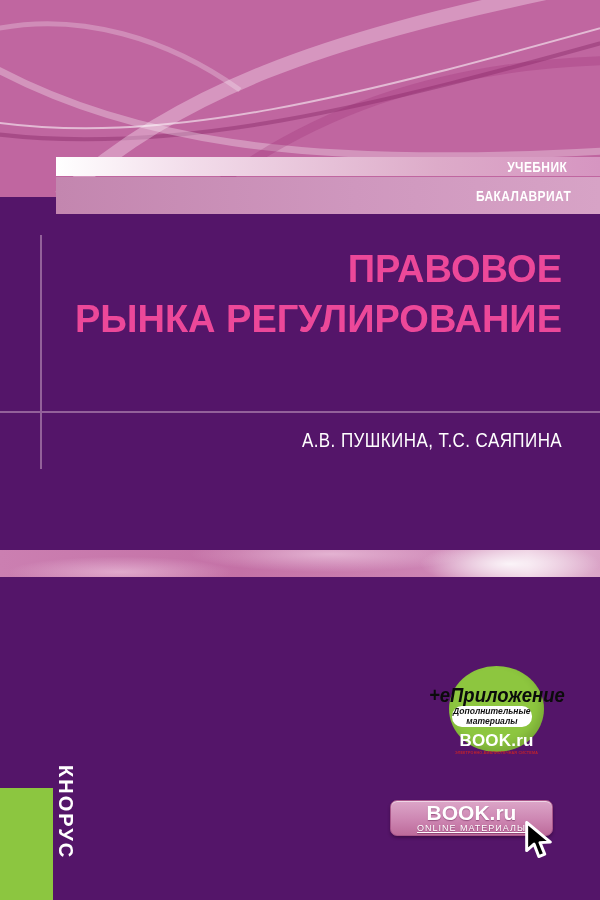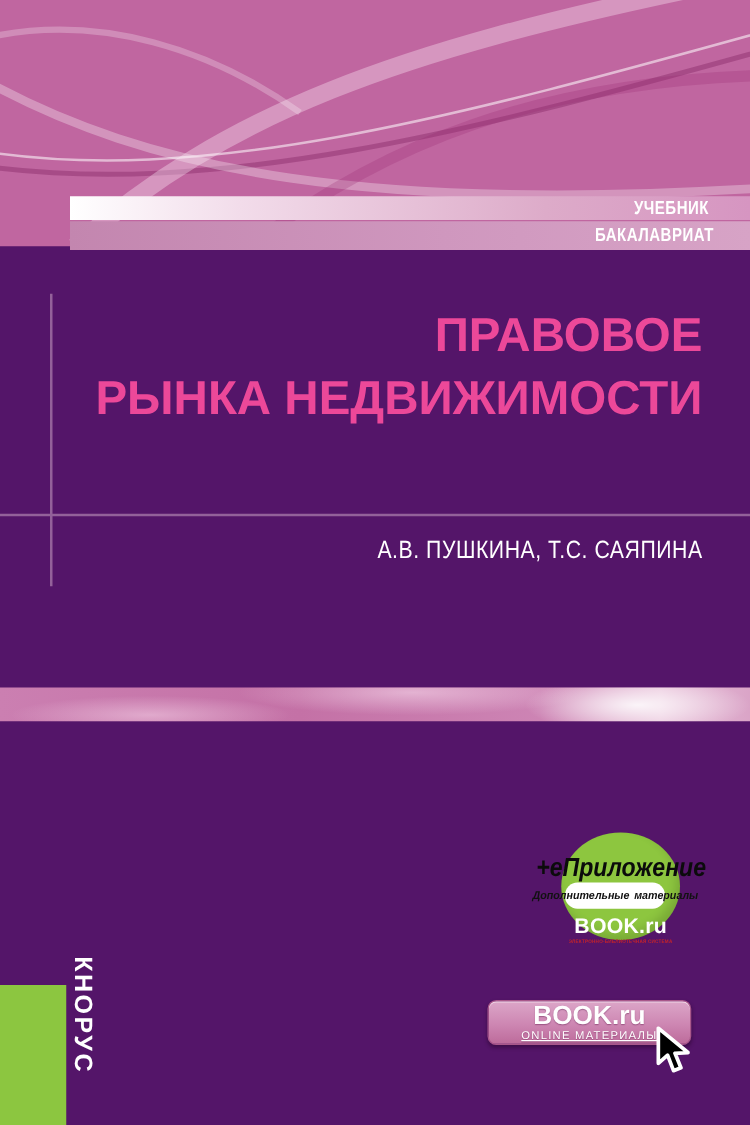--- a/index.html
+++ b/index.html
@@ -17,21 +17,21 @@
       radial-gradient(ellipse 240px 110px at 580px 150px, rgba(255,240,250,.40), rgba(255,255,255,0) 72%),
       radial-gradient(ellipse 180px 80px at 40px 150px, rgba(96,22,77,.30), rgba(96,22,77,0) 70%),
       radial-gradient(ellipse 260px 70px at 300px 190px, rgba(110,30,85,.25), rgba(110,30,85,0) 70%),
       linear-gradient(115deg,#b5508f,#c universal 0%,#ca6ba8 45%,#bb5697 100%);
     background-color:#c066a0;
   }
   .art svg{position:absolute;left:0;top:0;}
   
   .band{position:absolute;left:56px;right:0;display:flex;align-items:center;justify-content:flex-end;padding-left:32px;}
   .band1{top:157px;height:19px;background:linear-gradient(90deg,#ffffff 0%,#f2dcea 25%,#ddabc9 70%,#d695c1 100%);}
-  .band2{top:177px;height:23px;background:linear-gradient(90deg,#c386af 0%,#cf97be 55%,#d7a3c6 100%);}
+  .band2{top:177px;height:37px;background:linear-gradient(90deg,#c386af 0%,#cf97be 55%,#d7a3c6 100%);}
   .band span{
     color:#fff;font-weight:700;font-size:15px;letter-spacing:.5px;
     transform:scaleX(.8);transform-origin:100% 50%;white-space:nowrap;
   }
   .band1 span{padding-right:41px;}
   .band2 span{padding-right:36px;}
   
   .vrule{position:absolute;left:40px;top:235px;width:2px;height:234px;background:#93619a;}
   .hrule{position:absolute;left:0;right:0;top:411px;height:2px;background:#93619a;}
   .title{
@@ -55,21 +55,21 @@
   .badge-circle{
     position:absolute;left:449px;top:666px;width:95px;height:86px;border-radius:50%;
     background:#8dc63f;box-shadow:inset -3px -5px 8px rgba(0,0,0,.14);
   }
   .badge-label{
     position:absolute;left:429px;top:683px;color:#0b0b0b;font-weight:700;font-style:italic;
     font-size:21px;white-space:nowrap;transform:scaleX(.88);transform-origin:0 50%;
   }
   .badge-pill{
     position:absolute;left:452px;top:706px;width:80px;height:21px;border-radius:10px;background:#fff;
-    display:flex;flex-direction:row;align-items:center;justify-content:center;
+    display:flex;flex-direction:column;align-items:center;justify-content:center;
   }
   .badge-pill div{
     color:#111;font-weight:700;font-style:italic;font-size:9px;line-height:9.5px;
     white-space:nowrap;transform:scaleX(.95);
   }
   .badge-logo{
     position:absolute;left:449px;top:731px;width:95px;text-align:center;color:#fff;
     font-weight:700;font-size:17px;letter-spacing:.2px;
   }
   .badge-tagline{
@@ -116,21 +116,21 @@
   </div>
   <div class="band band2">
     <span>БАКАЛАВРИАТ</span>
   </div>
 
   <div class="vrule"></div>
   <div class="hrule"></div>
 
   <div class="title">
     <div>ПРАВОВОЕ</div>
-    <div>РЫНКА НЕДВИЖИМОСТИ</div>
+    <div>РЫНКА РЕГУЛИРОВАНИЕ</div>
   </div>
 
   <div class="authors">А.В. ПУШКИНА, Т.С. САЯПИНА</div>
 
   <div class="strip"></div>
 
   <div class="badge-circle"></div>
   <div class="badge-label">+еПриложение</div>
   <div class="badge-pill">
     <div>Дополнительные</div>

